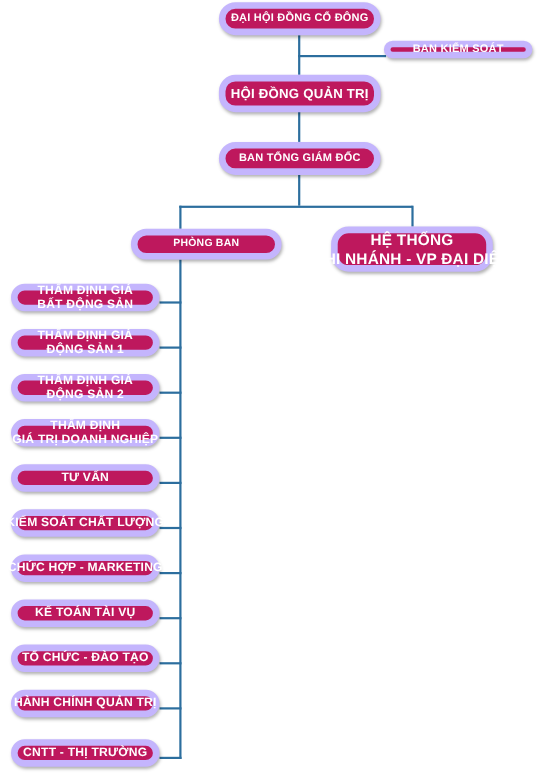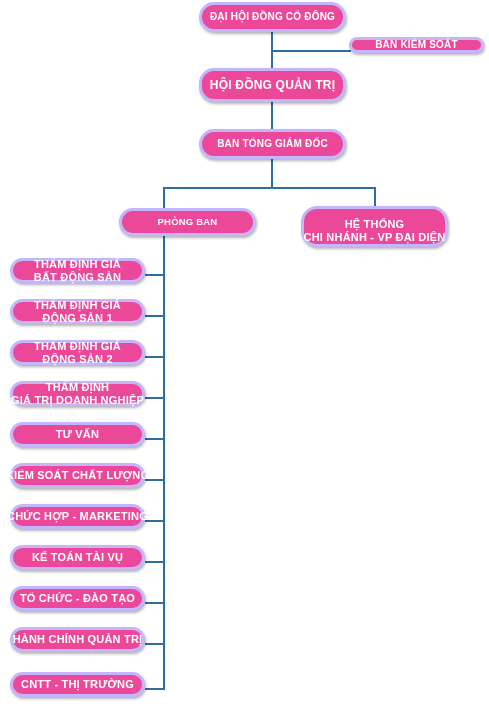--- a/index.html
+++ b/index.html
@@ -27,22 +27,22 @@
     position: absolute;
     background: #2c6e9e;
   }
   .line.v { width: 2px; }
   .line.h { height: 2px; }
 
   
   .node {
     position: absolute;
     box-sizing: border-box;
-    background: #ec4899;
-    border: 3px solid #c4b5fd;
+    background: #be185d;
+    border: 6px solid #c4b5fd;
     border-radius: 17px;
     box-shadow: 1px 2px 3px rgba(0,0,0,0.30);
     display: flex;
     align-items: center;
     justify-content: center;
     text-align: center;
     color: #ffffff;
     font-weight: bold;
     letter-spacing: 0.2px;
     line-height: 1.18;
@@ -52,21 +52,21 @@
   .node .lbl { display: block; white-space: nowrap; }
 
   
   .n-top      { left: 199px; top: 2px;   width: 147px; height: 30px;  border-radius: 15px; font-size: 10px; }
   .n-control  { left: 349px; top: 37px;  width: 135px; height: 16px;  border-radius: 14px; font-size: 10px; }
   .n-board    { left: 199px; top: 68px;  width: 147px; height: 34px;  border-radius: 15px; font-size: 12px; }
   .n-ceo      { left: 199px; top: 129px; width: 147px; height: 30px;  border-radius: 15px; font-size: 10px; }
 
   
   .n-dept     { left: 95px;  top: 208px; width: 137px; height: 28px;  border-radius: 14px; font-size: 9.5px; margin-left: 24px; }
-  .n-branch   { left: 301px; top: 206px; width: 147px; height: 41px;  border-radius: 16px; font-size: 11px; align-items: flex-end; }
+  .n-branch   { left: 301px; top: 206px; width: 147px; height: 41px;  border-radius: 16px; font-size: 14px; }
 
   
   .n-item {
     left: 10px;
     width: 135px;
     height: 25px;
     border-radius: 17px;
     font-size: 11px;
   }
 </style>

